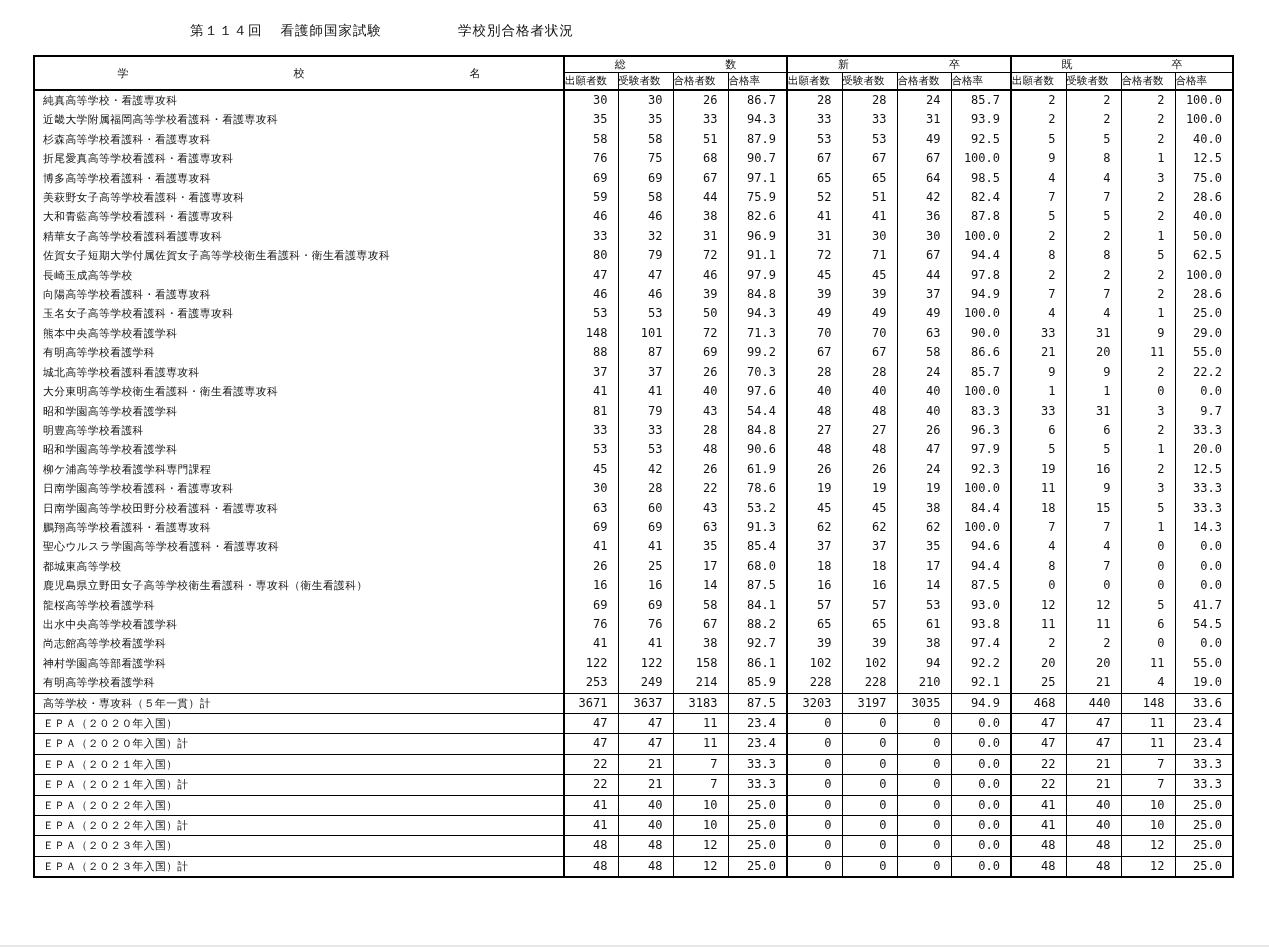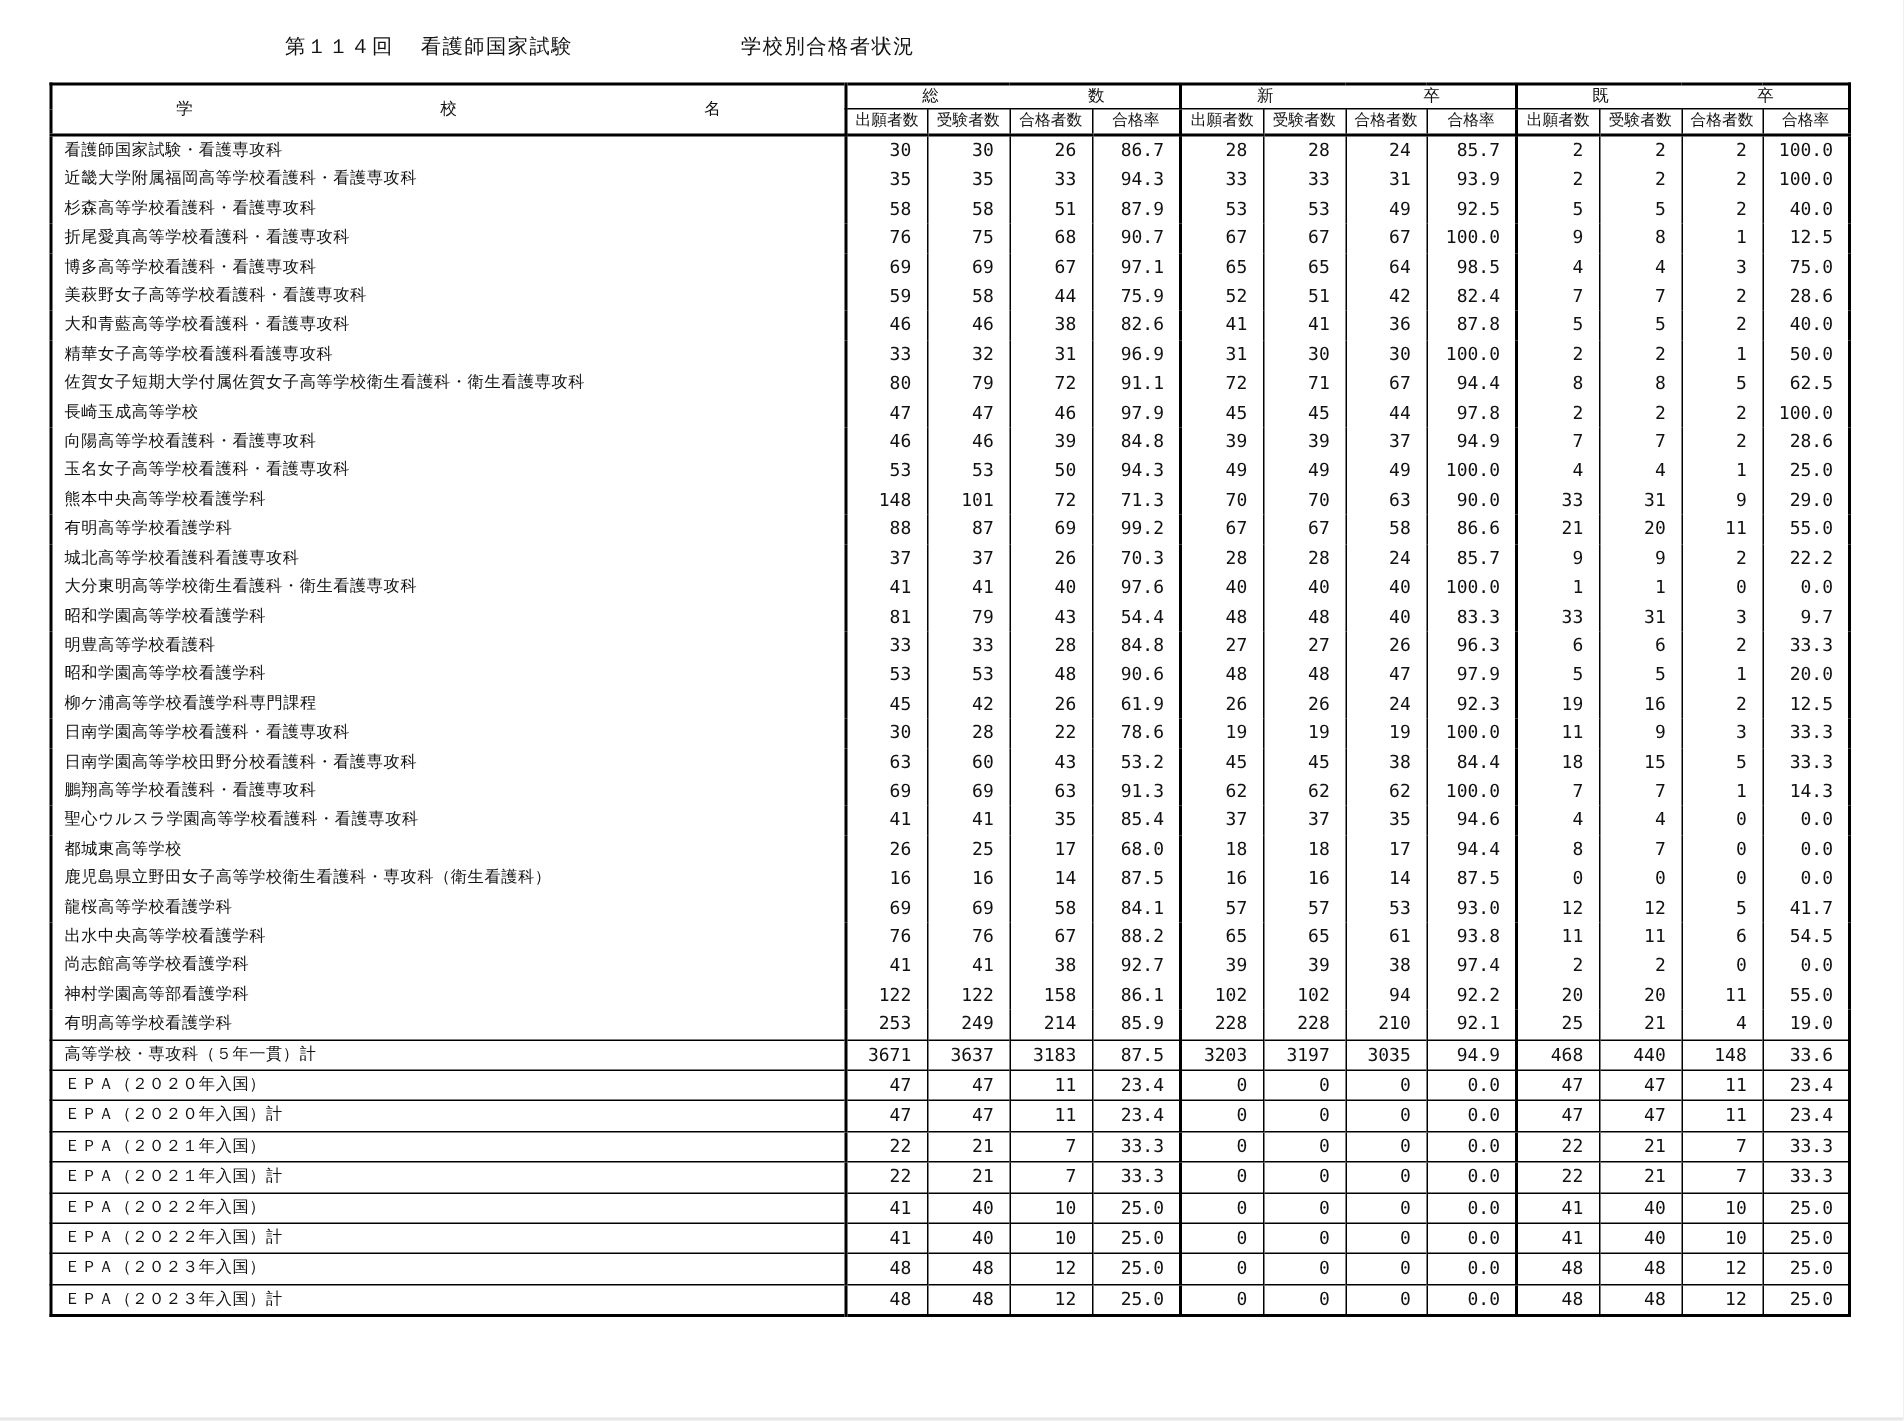--- a/index.html
+++ b/index.html
@@ -10,39 +10,39 @@
     font-family:"Liberation Serif","DejaVu Serif",serif;
     color:#111;
     overflow:hidden;
   }
   .title-row {
     position:absolute; left:190px; top:22px;
     display:flex; align-items:baseline;
     font-size:13.5px; letter-spacing:1px; white-space:nowrap;
   }
   .title-seg1 { margin-right:18px; }
-  .title-seg2 { margin-right:112px; }
+  .title-seg2 { margin-right:76px; }
 
   table.results {
     position:absolute; left:33px; top:55px;
     width:1199px;
     border-collapse:collapse; table-layout:fixed;
     border:2px solid #000;
   }
   table.results th, table.results td {
     padding:0; margin:0;
     font-weight:normal;
     overflow:hidden; white-space:nowrap;
     border-right:1px solid #000;
   }
   .g-end { border-right:2px solid #000 !important; }
   .last-col { border-right:none !important; }
 
   thead tr.group-row th { height:15px; font-size:11px; line-height:15px; }
-  thead tr.sub-row th   { height:16px; font-size:10.5px; line-height:16px; text-align:center; }
+  thead tr.sub-row th   { height:16px; font-size:10.5px; line-height:16px; text-align:left; }
   thead tr.group-row th.grp { border-bottom:1px solid #000; }
   thead th { border-bottom:2px solid #000; }
   th.name-th {
     font-size:12px; vertical-align:middle;
   }
   .spread { display:flex; justify-content:space-around; align-items:center; height:100%; }
 
   tbody td { height:19.4px; line-height:19.4px; }
   tbody td.name {
     font-size:10.8px;
@@ -123,21 +123,21 @@
         <th>合格者数</th>
         <th class="g-end">合格率</th>
         <th>出願者数</th>
         <th>受験者数</th>
         <th>合格者数</th>
         <th class="last-col">合格率</th>
       </tr>
     </thead>
     <tbody>
         <tr>
-          <td class="name g-end">看護師国家試験・看護専攻科</td>
+          <td class="name g-end">純真高等学校・看護専攻科</td>
           <td class="num">30</td>
           <td class="num">30</td>
           <td class="num">26</td>
           <td class="num g-end">86.7</td>
           <td class="num">28</td>
           <td class="num">28</td>
           <td class="num">24</td>
           <td class="num g-end">85.7</td>
           <td class="num">2</td>
           <td class="num">2</td>

